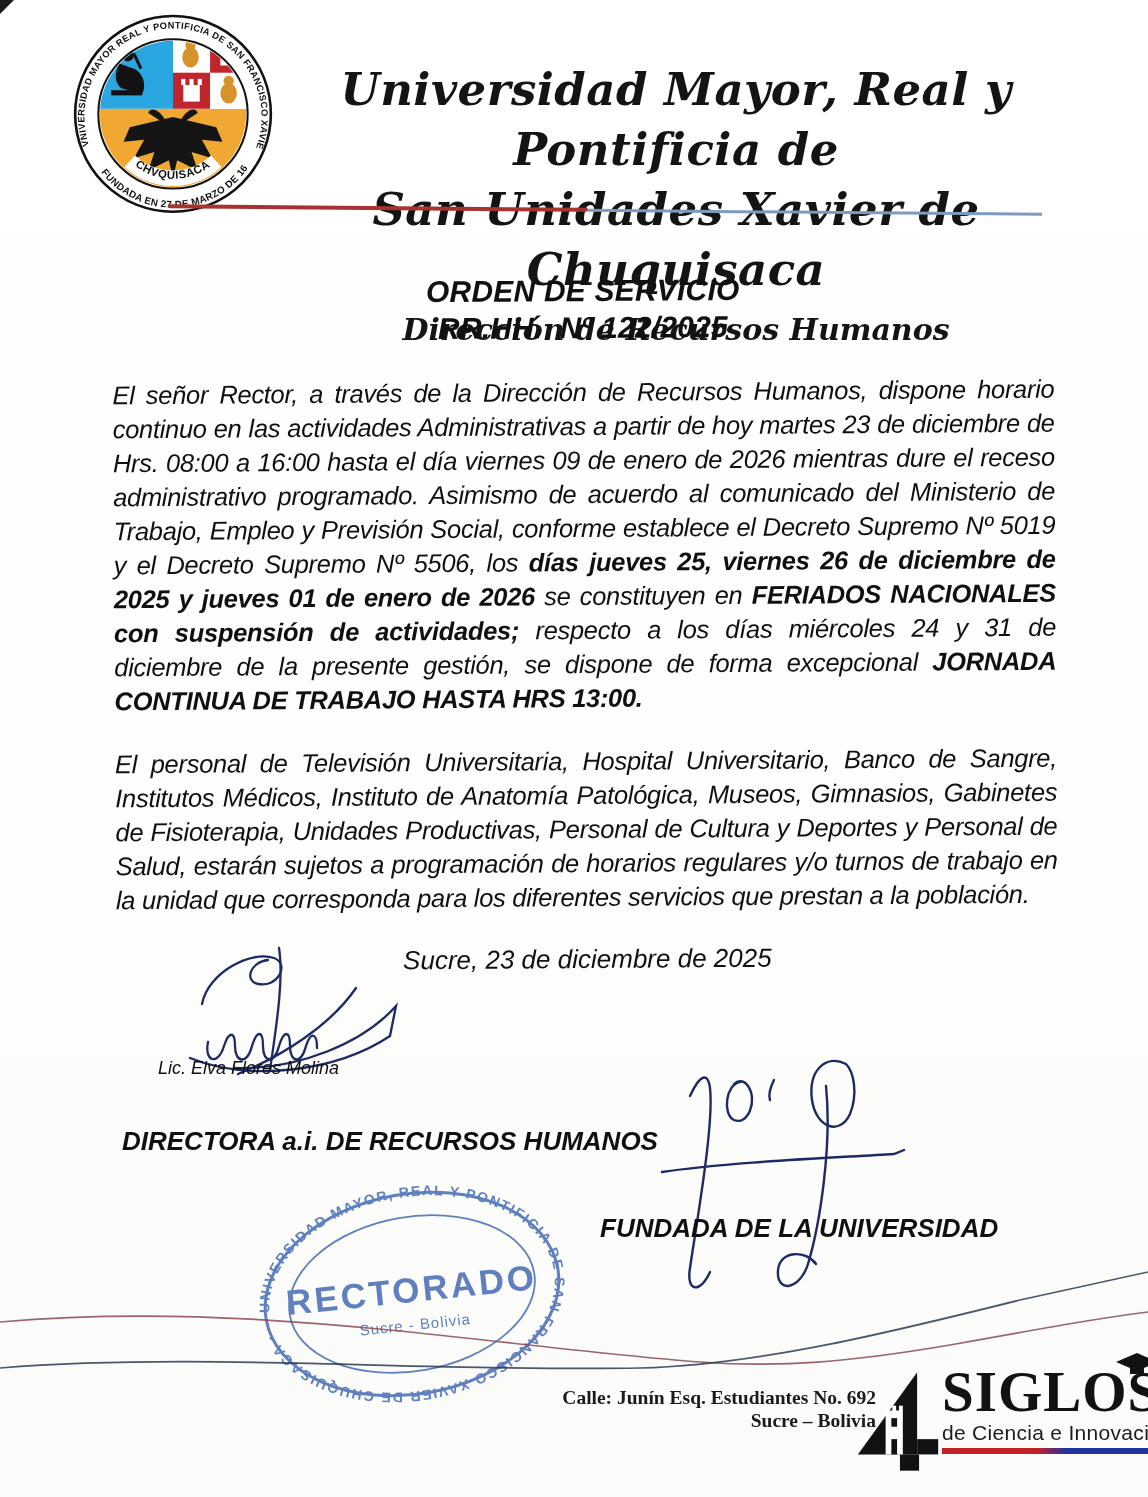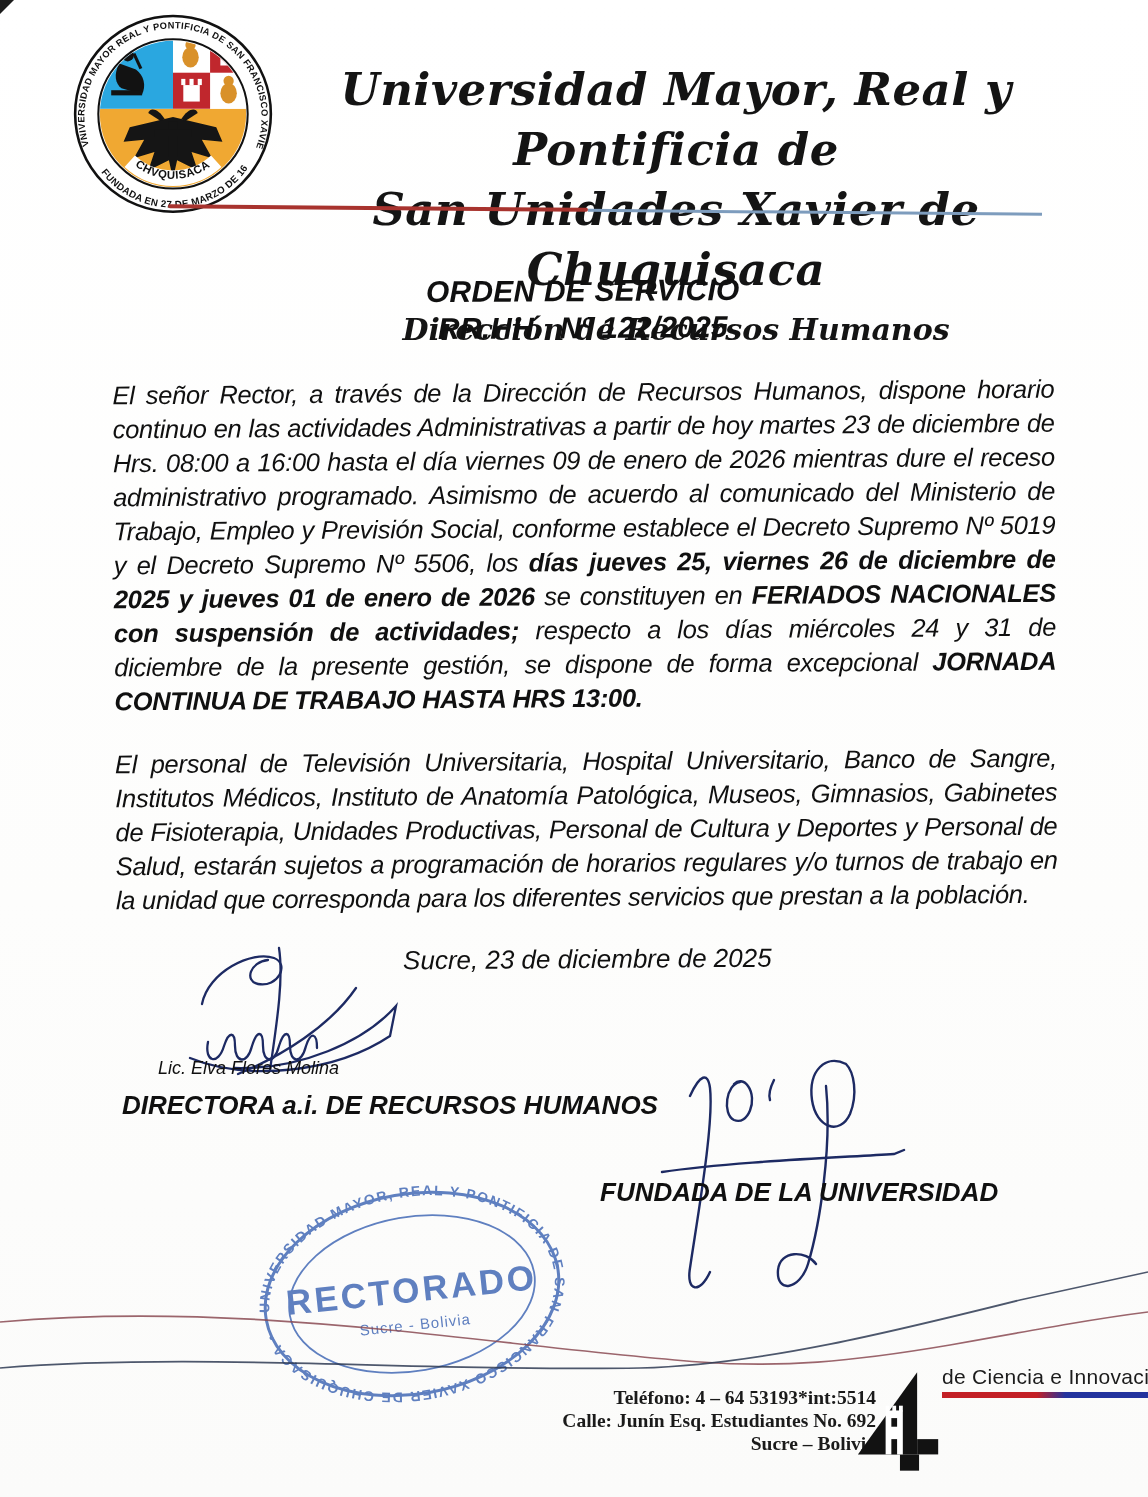--- a/index.html
+++ b/index.html
@@ -29,21 +29,21 @@
     letter-spacing:.2px;}
   .para{margin-top:29px;font-style:italic;font-size:25.5px;line-height:34px;
     letter-spacing:-.3px;text-align:justify;}
   .para .b{font-weight:bold;}
   .dateline{margin-top:30px;text-align:center;font-style:italic;font-size:26px;}
 
   
   .sig-ink{position:absolute;}
   .sig-caption{position:absolute;font-style:italic;white-space:nowrap;}
   .sig-name{font-size:18px;}
-  .sig-role{font-size:26px;font-weight:bold;}
+  .sig-role{font-size:26px;font-weight:bold;margin-top:36px;}
   .cap-left-name{left:158px;top:1058px;}
   .cap-left-role{left:122px;top:1090px;}
   .cap-right-name{left:612px;top:1145px;}
   .cap-right-role{left:600px;top:1177px;}
 
   
   .stamp{position:absolute;left:242px;top:1172px;width:340px;height:250px;opacity:.9;}
   .waves{position:absolute;left:0;top:1256px;width:1148px;height:170px;}
 
   
@@ -192,38 +192,46 @@
       </g>
     </g>
   </svg>
 
   <svg class="waves" viewBox="0 0 1148 170" preserveAspectRatio="none">
     <path d="M 0,66 C 250,44 480,89 700,106 C 780,112 850,106 950,89 C 1050,71 1100,62 1148,56" fill="none" stroke="#8a4a52" stroke-width="1.7" opacity=".85"></path>
     <path d="M 0,112 C 200,96 420,116 640,112 C 760,109 900,74 1020,44 C 1080,31 1120,22 1148,16" fill="none" stroke="#2e3a52" stroke-width="1.7" opacity=".85"></path>
   </svg>
 
   <div class="contact">
-    <div>Teléfono: 4 – 64 53193*int:5514</div>
     <div>Calle: Junín Esq. Estudiantes No. 692</div>
     <div>Sucre – Bolivia</div>
   </div>
 
   <div class="siglos">
     <svg class="siglos-4" viewBox="0 0 90 105">
       <path d="M64,2 L64,88 L2,88 Z" fill="#121212"></path>
       <rect x="64" y="72" width="22" height="16" fill="#121212"></rect>
       <rect x="46" y="88" width="20" height="17" fill="#121212"></rect>
       <g>
         <rect x="31" y="42" width="18" height="46" fill="#ffffff"></rect>
         <rect x="31" y="37" width="4" height="6" fill="#ffffff"></rect>
         <rect x="38" y="37" width="4" height="6" fill="#ffffff"></rect>
         <rect x="45" y="37" width="4" height="6" fill="#ffffff"></rect>
         <rect x="37" y="50" width="6" height="9" fill="#121212"></rect>
         <rect x="37" y="72" width="6" height="16" fill="#121212"></rect>
       </g>
     </svg>
     <div class="siglos-text">
+      <div class="siglos-name">
+        <span>SIGLOS</span>
+        <svg class="siglos-cap" viewBox="0 0 46 32">
+          <polygon points="23,2 44,11 23,20 2,11" fill="#121212"></polygon>
+          <rect x="16" y="16" width="14" height="7" fill="#121212"></rect>
+          <path d="M40,12 L41,26" stroke="#121212" stroke-width="2" fill="none"></path>
+          <circle cx="41" cy="28" r="2.6" fill="#121212"></circle>
+        </svg>
+      </div>
       <div class="siglos-tagline">de Ciencia e Innovación</div>
       <div class="siglos-bar"></div>
     </div>
   </div>
 
 </div>
 
 </body></html>

